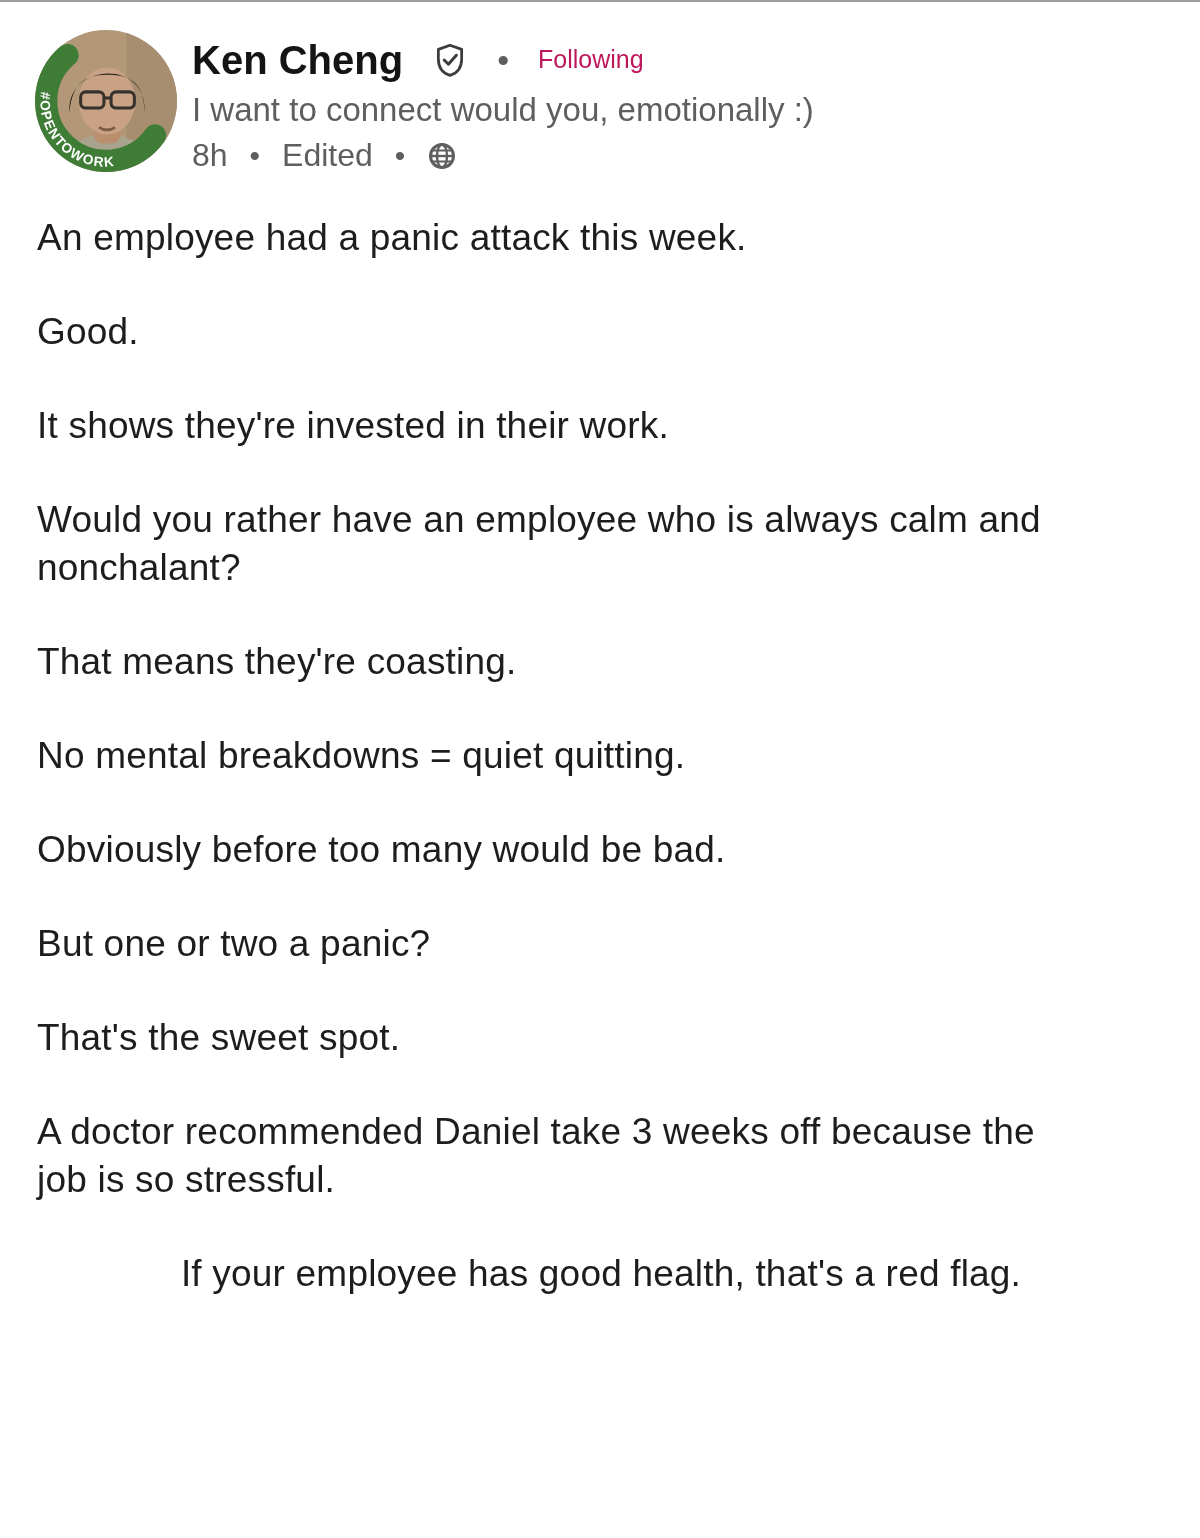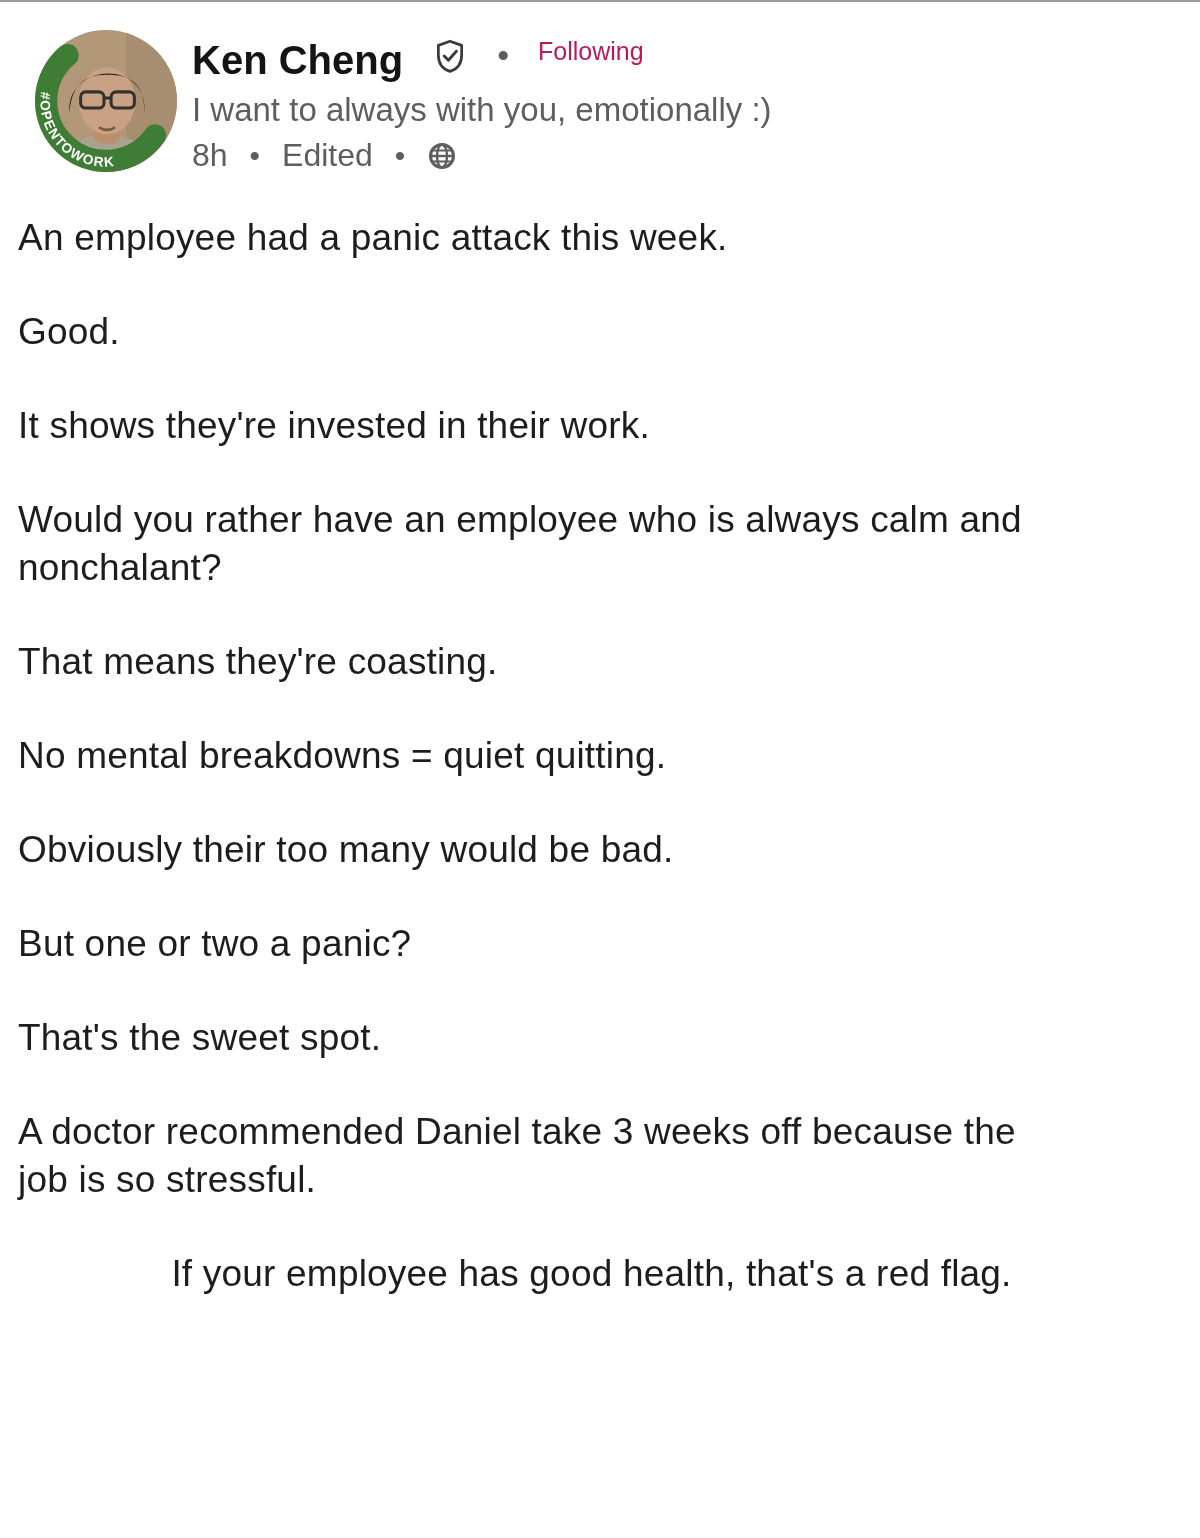--- a/index.html
+++ b/index.html
@@ -27,21 +27,21 @@
     height: 142px;
     flex: 0 0 auto;
     cursor: pointer;
   }
   .avatar-wrap svg { display: block; }
 
   .header-text { padding-top: 8px; min-width: 0; }
 
   .name-row {
     display: flex;
-    align-items: flex-start;
+    align-items: center;
     gap: 29px;
     line-height: 1.1;
   }
   .name {
     font-size: 40px;
     font-weight: 700;
     color: #141414;
     cursor: pointer;
   }
   .verified { display: inline-flex; align-items: center; }
@@ -65,21 +65,21 @@
     display: flex;
     align-items: center;
     gap: 22px;
     font-size: 32px;
     color: #5e5e5e;
   }
   .meta-row .sep { font-size: 30px; }
   .globe { display: inline-flex; align-items: center; }
 
   .post-body {
-    padding: 40px 35px 0 18px;
+    padding: 40px 35px 0 37px;
   }
   .para {
     font-size: 37px;
     line-height: 48px;
     color: #1d1d1d;
     margin-bottom: 46px;
     white-space: pre-line;
     letter-spacing: 0.2px;
   }
   .para:last-child { margin-bottom: 8px; text-align: center; }
@@ -126,21 +126,21 @@
         <span class="verified">
           <svg width="36" height="36" viewBox="0 0 34 34">
             <path d="M17 3 L28 7 V16 C28 24.5 23.5 29.5 17 31.5 C10.5 29.5 6 24.5 6 16 V7 Z" fill="none" stroke="#3c3c3c" stroke-width="2.6" stroke-linejoin="round"></path>
             <path d="M11.5 17 L15.5 21 L23 12.5" fill="none" stroke="#3c3c3c" stroke-width="2.8" stroke-linecap="round" stroke-linejoin="round"></path>
           </svg>
         </span>
         <span class="sep">•</span>
         <span class="following">Following</span>
       </div>
 
-      <div class="headline">I want to always with you, emotionally :)</div>
+      <div class="headline">I want to connect would you, emotionally :)</div>
 
       <div class="meta-row">
         <span>8h</span>
         <span class="sep">•</span>
         <span>Edited</span>
         <span class="sep">•</span>
         <span class="globe">
           <svg width="30" height="30" viewBox="0 0 30 30">
             <circle cx="15" cy="15" r="11.5" fill="none" stroke="#5e5e5e" stroke-width="3"></circle>
             <ellipse cx="15" cy="15" rx="5" ry="11.5" fill="none" stroke="#5e5e5e" stroke-width="2.4"></ellipse>
@@ -153,21 +153,21 @@
   </header>
 
   <main class="post-body">
     <p class="para">An employee had a panic attack this week.</p>
     <p class="para">Good.</p>
     <p class="para">It shows they're invested in their work.</p>
     <p class="para">Would you rather have an employee who is always calm and
 nonchalant?</p>
     <p class="para">That means they're coasting.</p>
     <p class="para">No mental breakdowns = quiet quitting.</p>
-    <p class="para">Obviously their too many would be bad.</p>
+    <p class="para">Obviously before too many would be bad.</p>
     <p class="para">But one or two a panic?</p>
     <p class="para">That's the sweet spot.</p>
     <p class="para">A doctor recommended Daniel take 3 weeks off because the
 job is so stressful.</p>
     <p class="para">If your employee has good health, that's a red flag.</p>
   </main>
 
 </div>
 
 </body></html>

